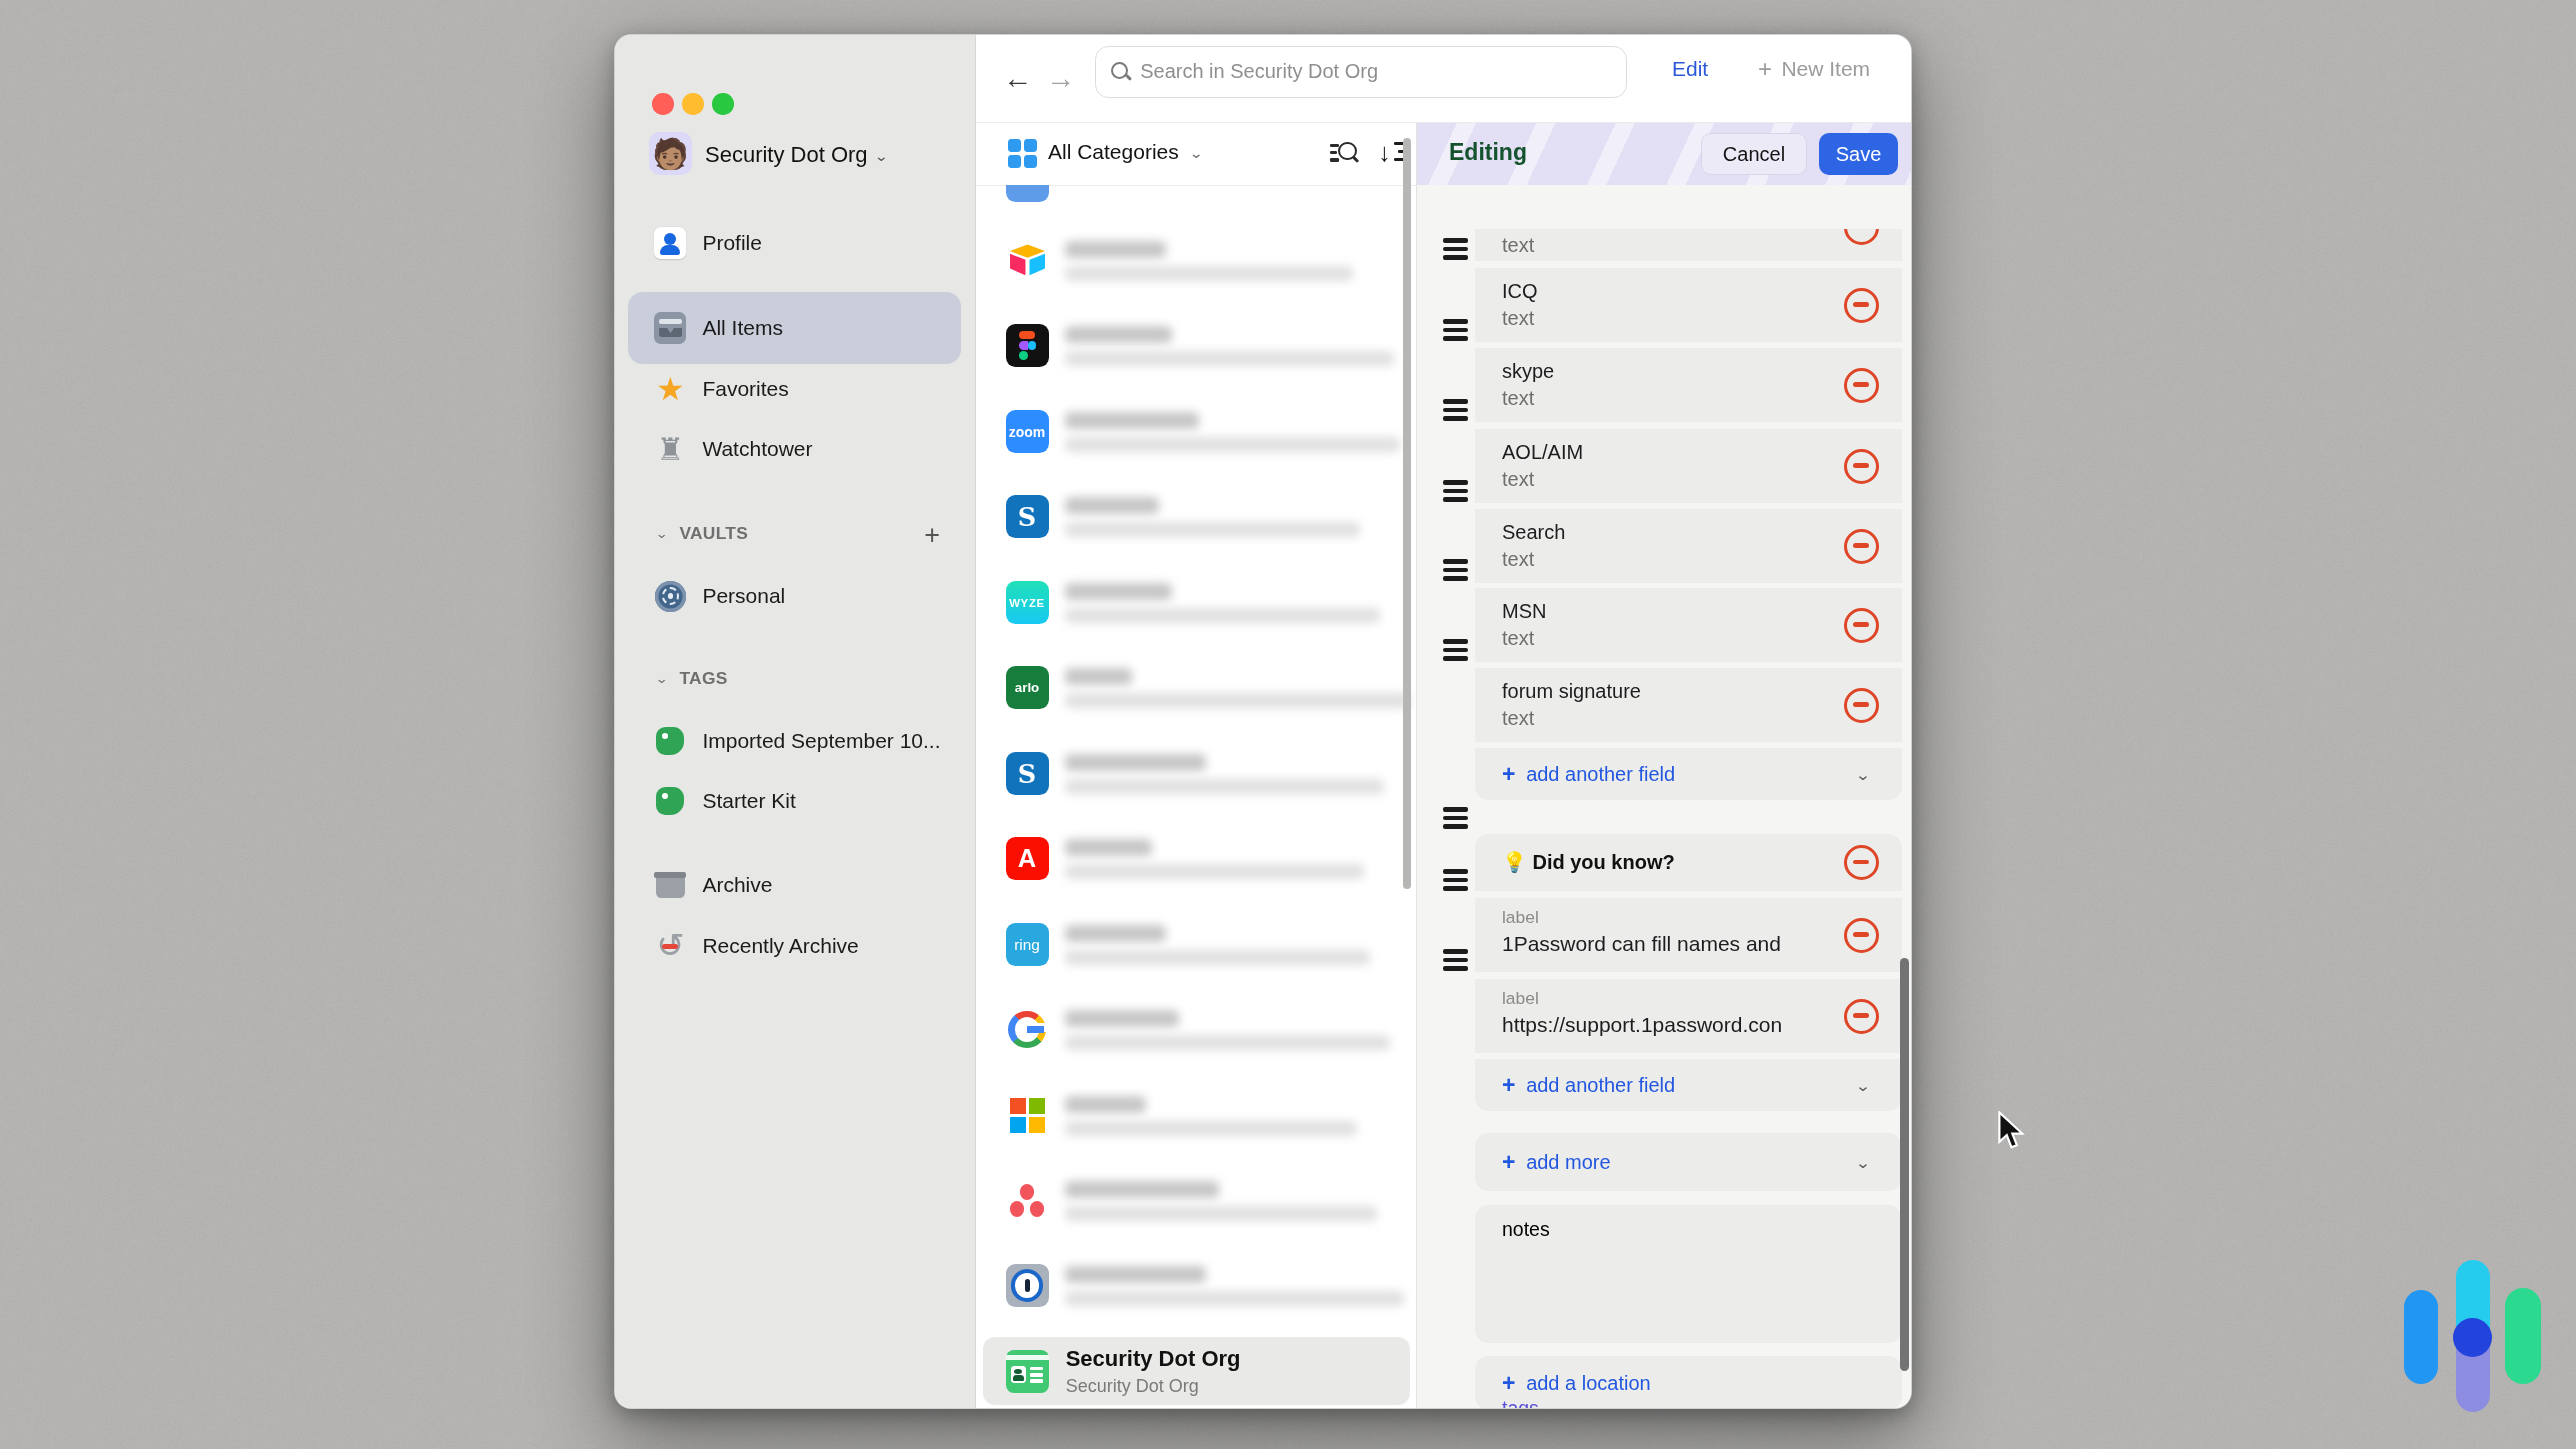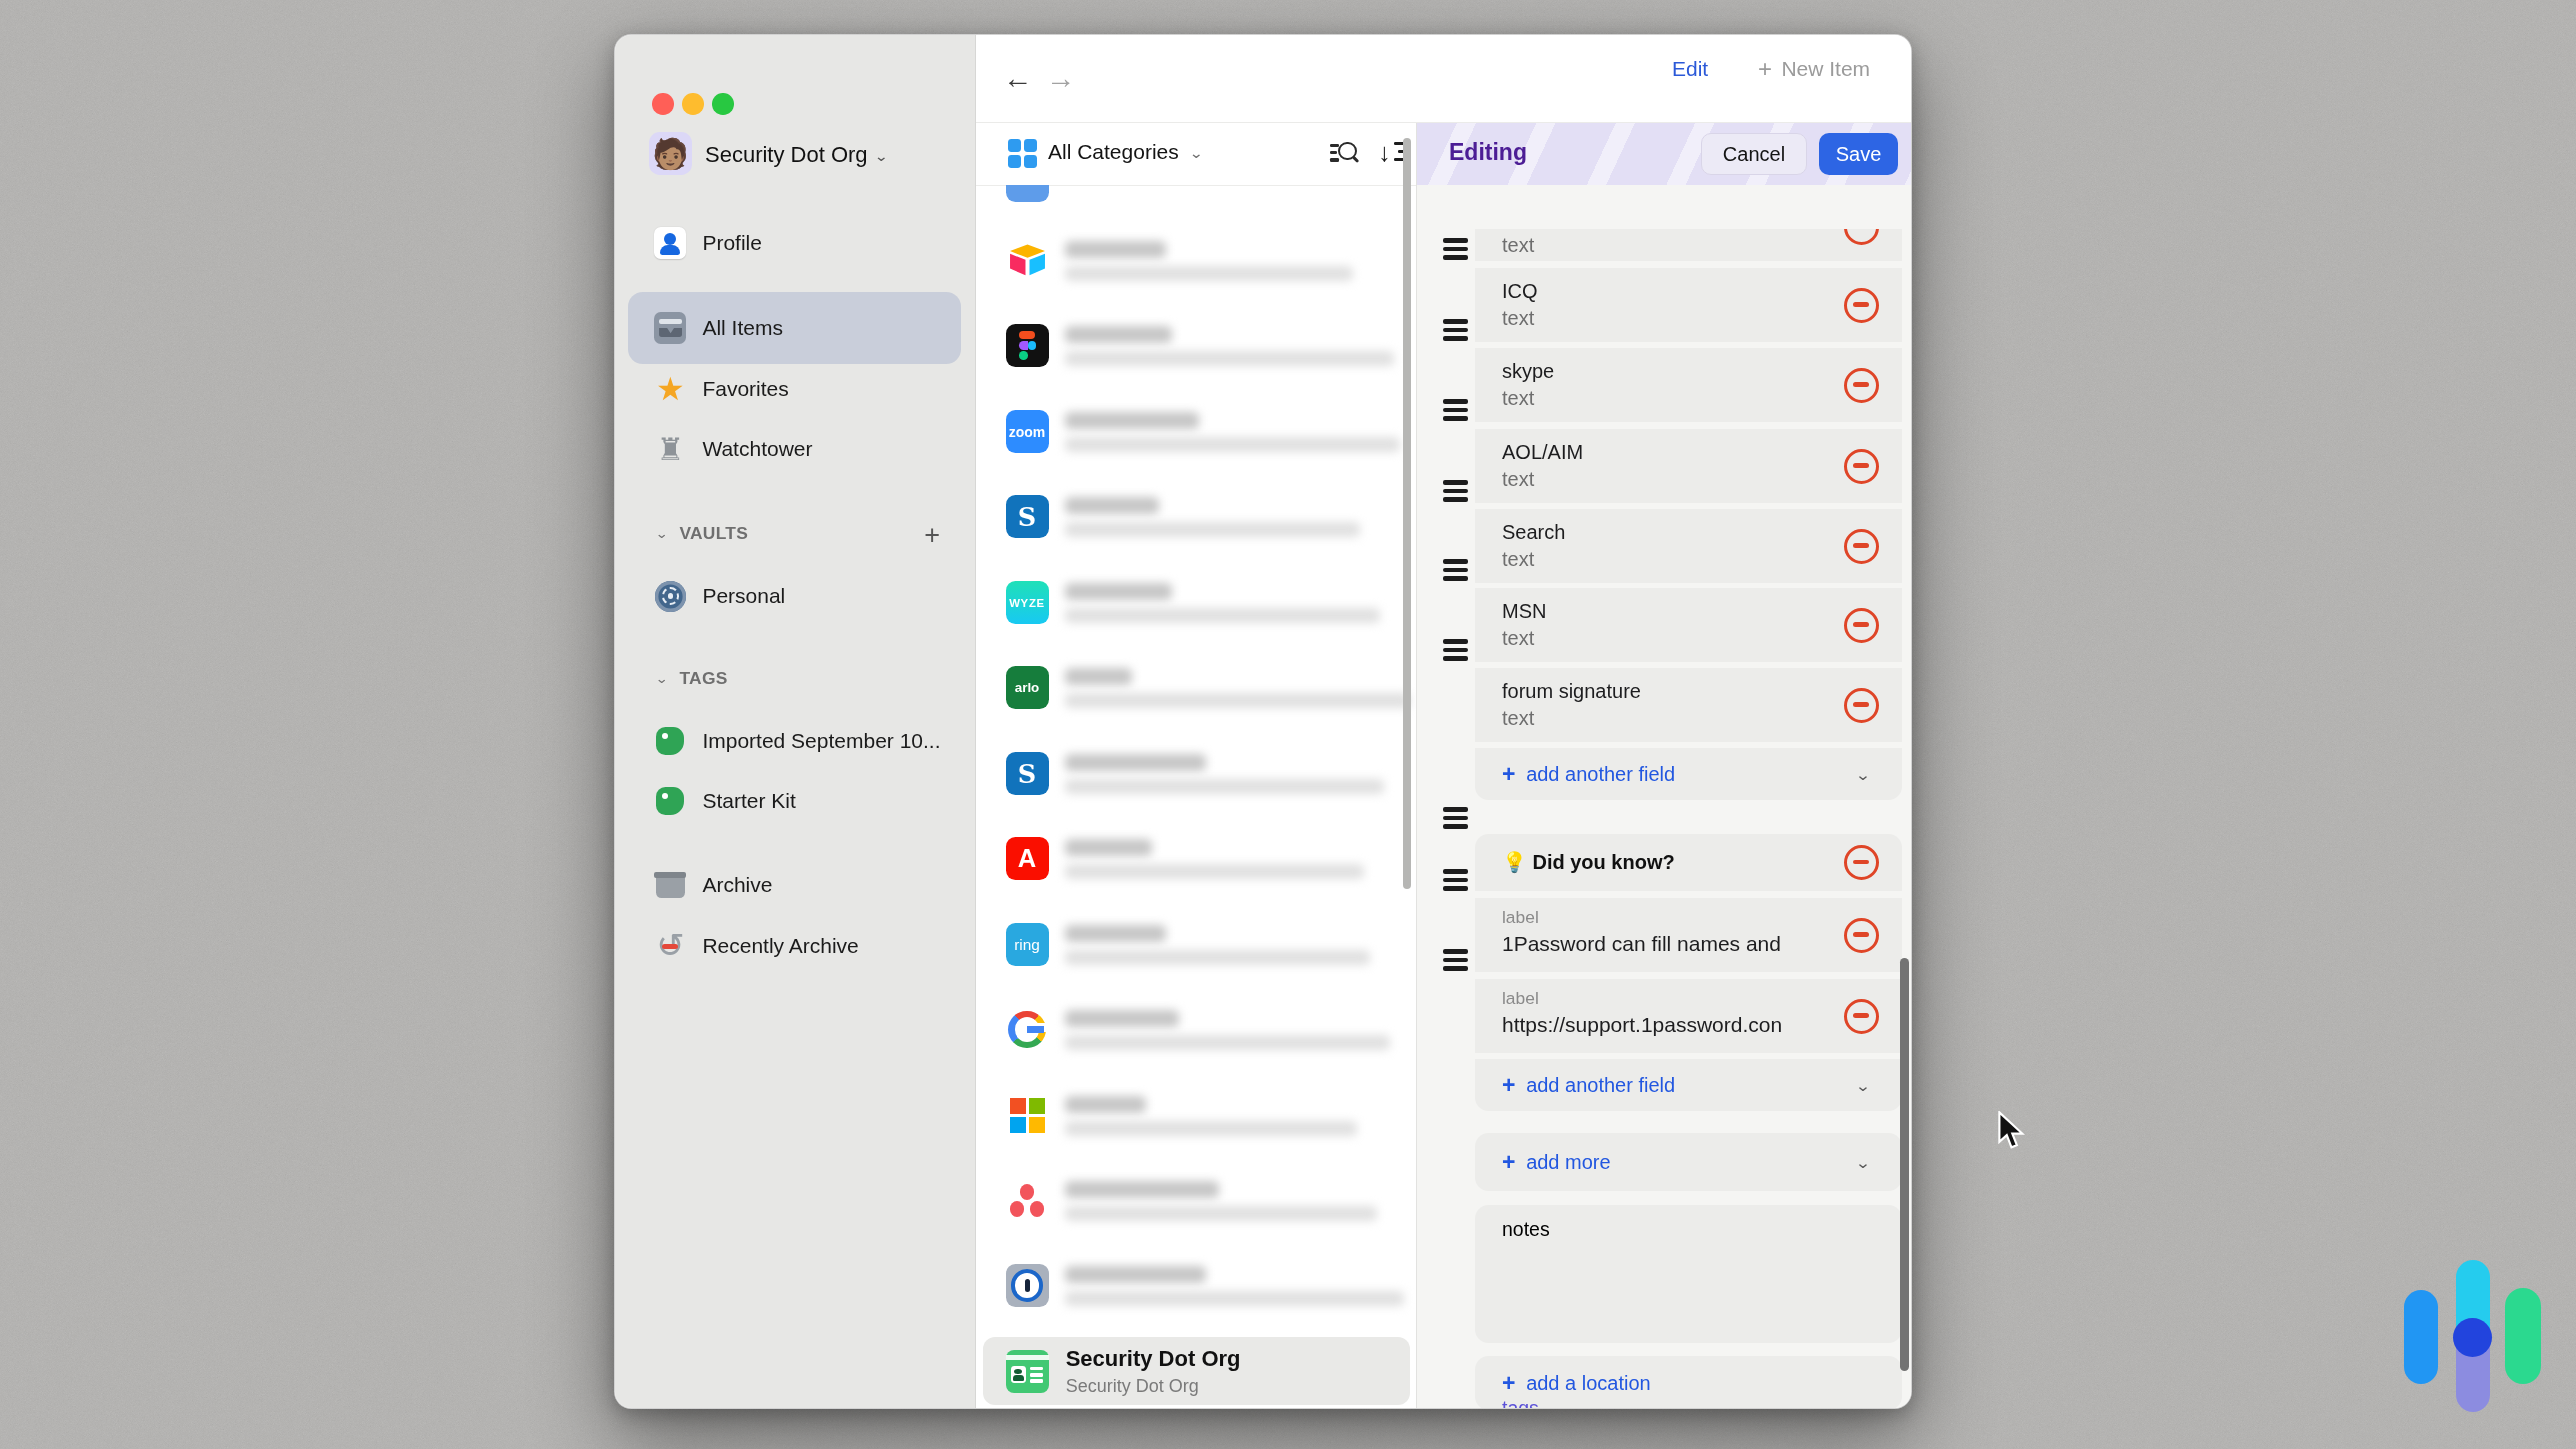--- a/index.html
+++ b/index.html
@@ -78,21 +78,21 @@
   .bs{top:48px;height:14.8px;background:#e0e0e0;}
   #selrow{position:absolute;left:6.7px;width:427px;height:68px;border-radius:12px;background:#e9e9e7;}
   #selrow .appic{position:absolute;left:23px;top:12.7px;width:43px;height:43px;border-radius:8px;}
   #seltitle{position:absolute;left:83px;top:9.4px;font-size:22px;font-weight:700;color:#111;}
   #selsub{position:absolute;left:83px;top:39px;font-size:18px;color:#7a7a7a;}
   #listscroll{position:absolute;left:427px;top:15.4px;width:8px;height:751px;border-radius:4px;background:#b6b6b4;}
   
   #editor{position:relative;flex:1;background:#f5f5f3;border-left:0.7px solid #e2e2e0;overflow:hidden;}
   #band{position:absolute;left:0;top:0;right:0;height:62px;background:#e3dff5;overflow:hidden;}
   #band .stripes{position:absolute;inset:-27px;background:repeating-linear-gradient(115deg,rgba(255,255,255,.5) 0 17.4px,rgba(255,255,255,0) 17.4px 72px);}
-  #modelbl{position:absolute;left:32px;top:16px;font-size:23px;font-weight:700;color:#4c1d95;}
+  #modelbl{position:absolute;left:32px;top:16px;font-size:23px;font-weight:700;color:#14532d;}
   #cancelbtn{position:absolute;left:284px;top:10px;width:106px;height:42px;border-radius:10px;background:#eceaf6;
     border:1.3px solid #d9d5e8;display:flex;align-items:center;justify-content:center;font-size:20px;color:#141414;box-sizing:border-box;}
   #savebtn{position:absolute;left:402px;top:10px;width:79px;height:42px;border-radius:10px;background:#2d65e4;
     display:flex;align-items:center;justify-content:center;font-size:20px;color:#fff;font-weight:500;}
   .card{position:absolute;left:58px;width:427px;background:#ececea;margin-top:44px;}
   .fcard .flabel{position:absolute;left:27px;top:12px;font-size:20px;color:#1d1d1f;}
   .fcard .fvalue{position:absolute;left:27px;top:39px;font-size:20px;color:#6e6e6e;}
   .minus{position:absolute;right:23px;width:35px;height:35px;border-radius:50%;border:3.4px solid #df4527;box-sizing:border-box;}
   .minus::before{content:"";position:absolute;left:6px;top:11.4px;width:16px;height:4.7px;border-radius:2.7px;background:#df4527;}
   .handle{position:absolute;left:25.5px;width:25.5px;height:23px;}
@@ -200,20 +200,24 @@
       <div class="srow" style="top:879px;">
         <span class="ic i-recdel">↺</span>
         <span class="lbl">Recently Archive</span>
       </div>
     </div>
 
     <div id="rightwrap">
       <div id="topbar">
         <div class="navarrow" style="left:27px;color:#3a3a3a;">←</div>
         <div class="navarrow" style="left:70px;color:#a2a2a2;">→</div>
+        <div id="searchbox">
+          <span class="mag"></span>
+          <span class="ph">Search in Security Dot Org</span>
+        </div>
         <div id="help">Edit</div>
         <div id="newitem">
           <span class="pl">+</span>
           <span>New Item</span>
         </div>
       </div>
 
       <div id="cols">
 
         <div id="listcol">

